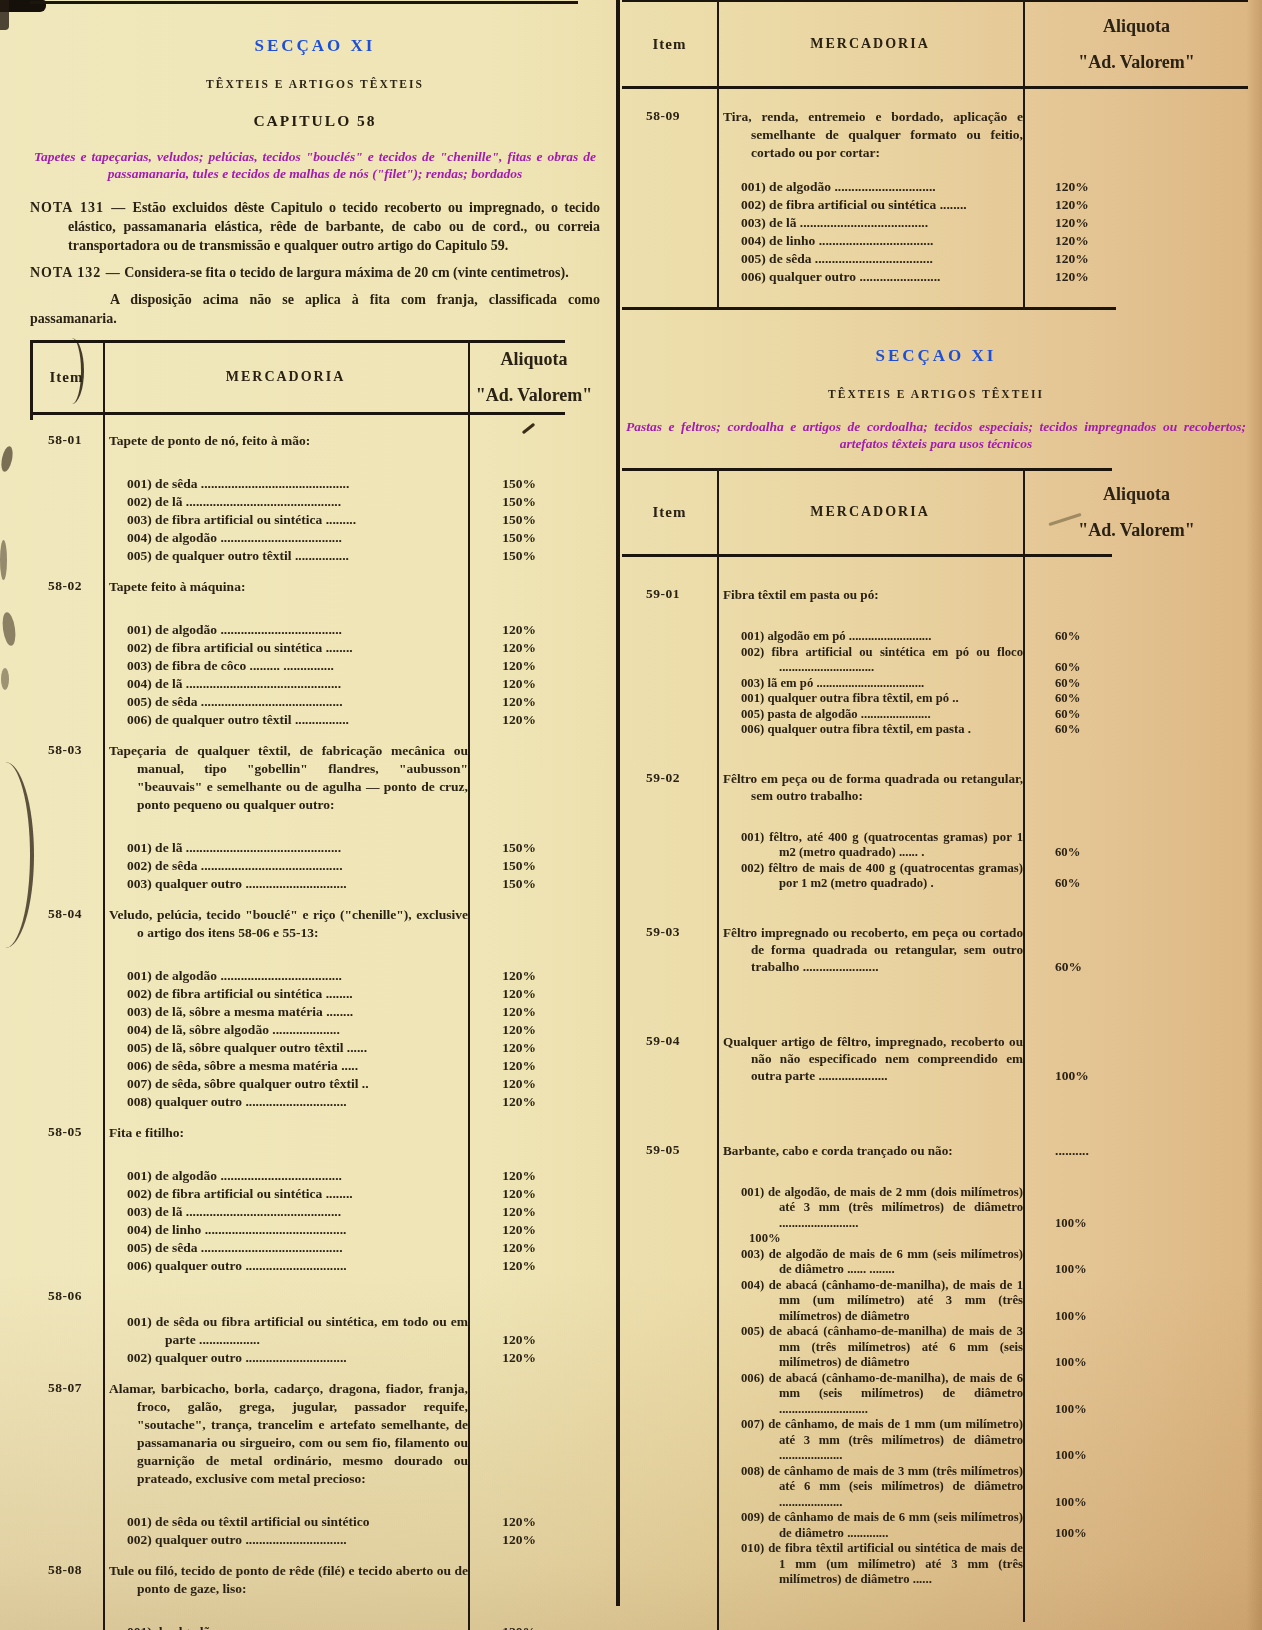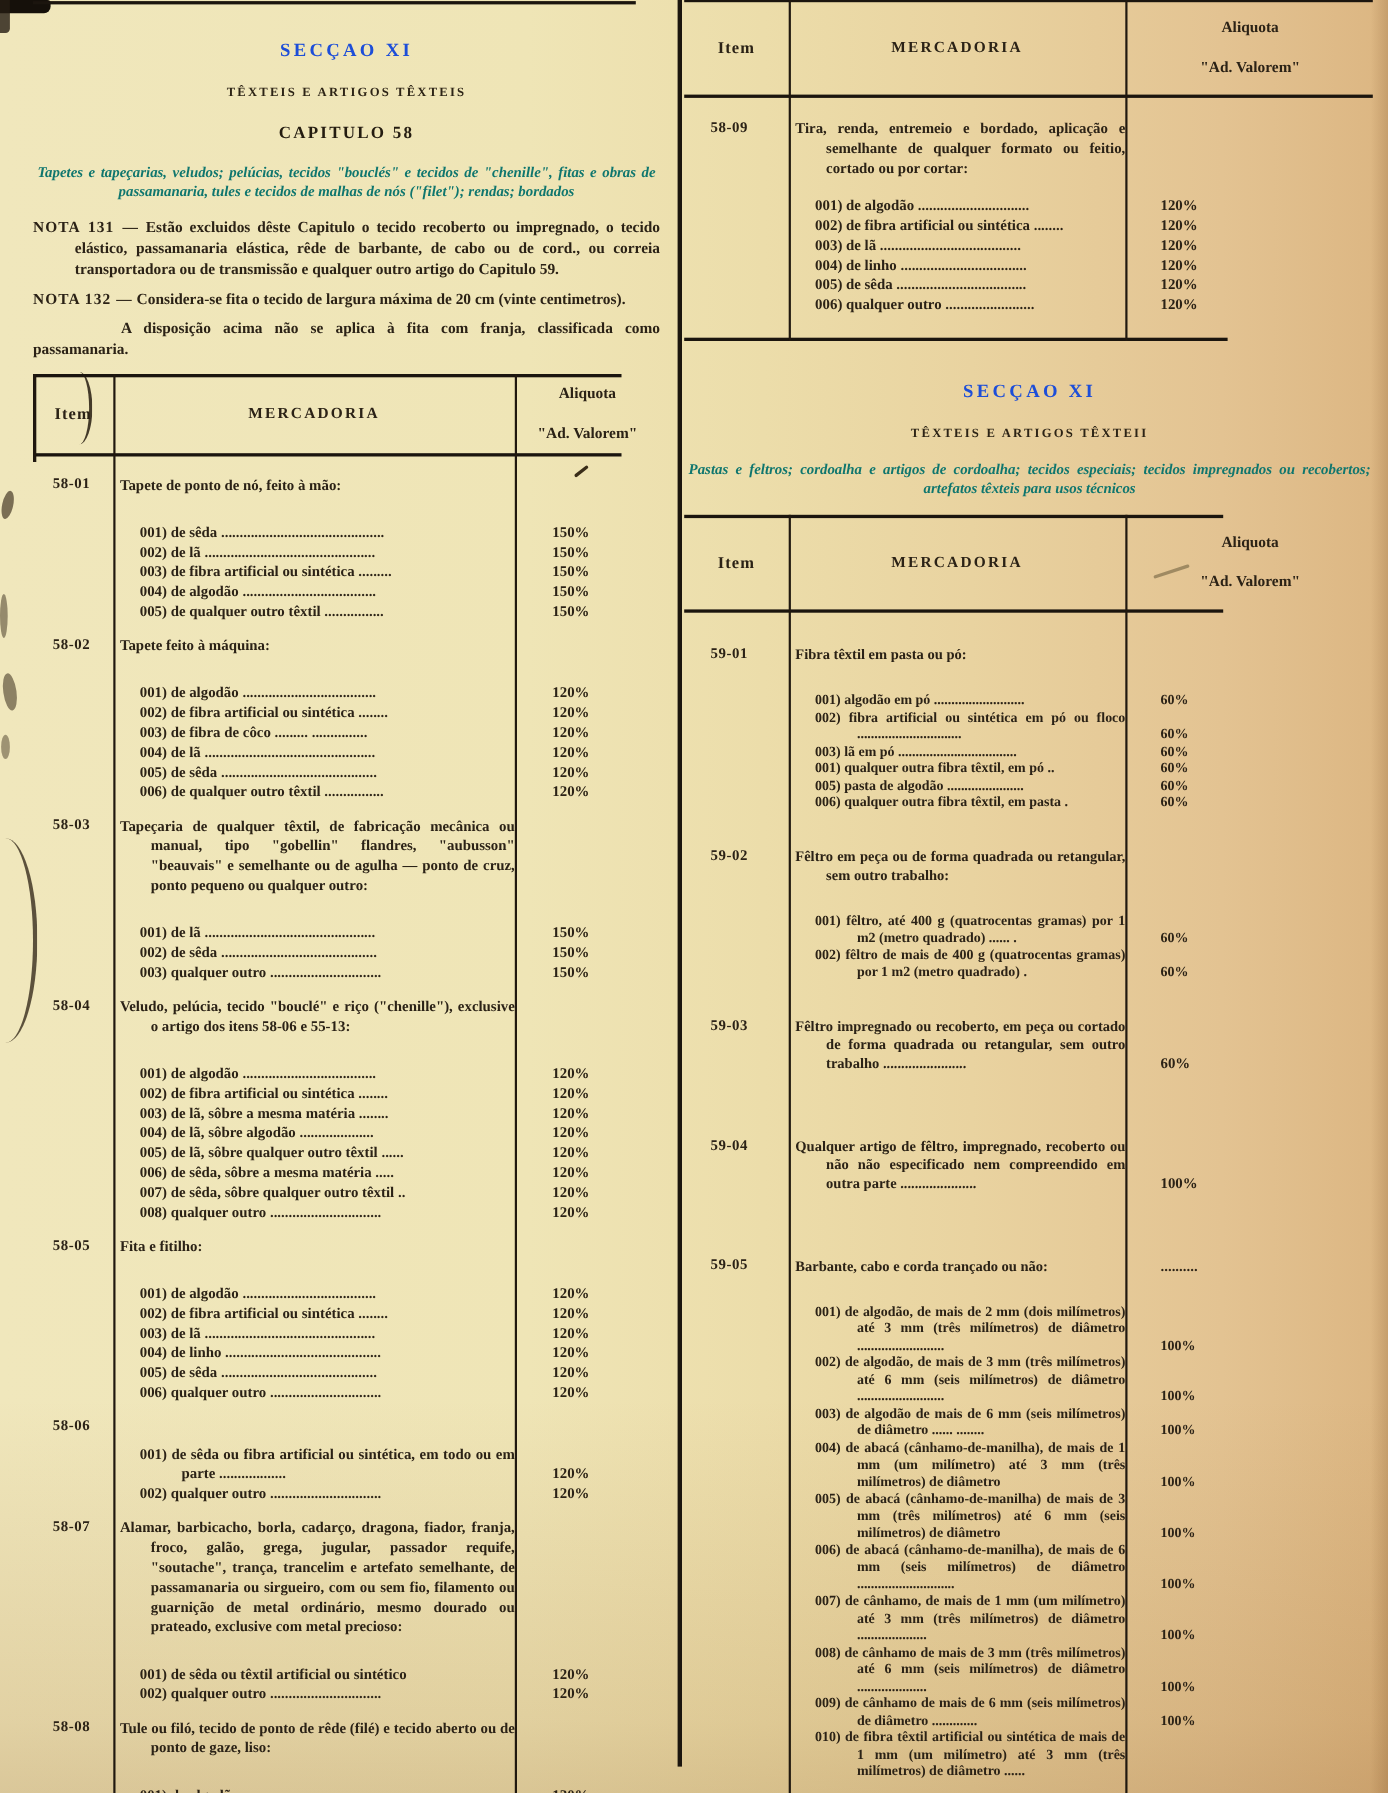--- a/index.html
+++ b/index.html
@@ -15,35 +15,35 @@
   .col{position:absolute;top:0}
   .col-left{left:30px;width:570px}
   .col-right{left:622px;width:628px}
 
   
   .hdr-block{text-align:center}
   .section-title{font-size:17px;letter-spacing:3px;margin:36px 0 0;color:#1d4ed8}
   .section-subtitle{font-size:11.5px;letter-spacing:2px;margin:22px 0 0;color:#2d2416}
   .chapter-title{font-size:15.5px;letter-spacing:2px;margin:22px 0 0;color:#241c10}
   .chapter-desc{font-size:13.5px;font-style:italic;margin:18px 4px 0;line-height:17px;
-    text-align:justify;text-align-last:center;color:#0f766e}
+    text-align:justify;text-align-last:center;color:#a21caf}
   .notes{margin-top:16px;font-size:14px;line-height:19px;text-align:left}
   .note-par{margin:0 0 8px;padding-left:38px;text-indent:-38px;text-align:justify}
   .note-label{letter-spacing:1px}
   .note-extra{margin:2px 0 0;text-indent:80px;text-align:justify}
 
   
   .tbl{position:relative;margin-top:12px}
   .rule{position:absolute;left:0;background:#1b150e;height:3px}
   .vline{position:absolute;width:2px;background:#20180f}
   .thead{display:grid;align-items:stretch;position:relative}
   .th{display:flex;flex-direction:column;justify-content:center;align-items:center}
   .th-item{font-size:15px;letter-spacing:1px}
   .th-merc{font-size:14px;letter-spacing:2px}
-  .th-aliq{font-size:14px;line-height:16px;gap:20px}
+  .th-aliq{font-size:18px;line-height:16px;gap:20px}
   .entries{position:relative}
 
   .entry{display:grid;align-items:start}
   .code{grid-column:1;grid-row:1/3;font-size:13.5px;letter-spacing:.5px}
   .desc-cell{grid-column:2;grid-row:1}
   .hdesc{margin:0;font-size:13.5px;line-height:18px;padding-left:34px;text-indent:-28px;
     text-align:justify}
   .hrate{grid-column:3;grid-row:1;align-self:end;font-size:13.5px}
   .subs{grid-column:2/4;grid-row:2}
   .sub{display:grid;align-items:end}
@@ -573,21 +573,20 @@
           </div>
           <div class="hrate">..........</div>
           <div class="subs">
 
               <div class="sub">
                 <div class="stext">001) de algodão, de mais de 2 mm (dois milímetros) até 3 mm (três milímetros) de diâmetro .........................</div>
                 <div class="srate">100%</div>
               </div>
 
               <div class="sub">
-                <div class="stext">002) de algodão, de mais de 3 mm (três milímetros) até 6 mm (seis milímetros) de diâmetro .........................</div>
                 <div class="srate">100%</div>
               </div>
 
               <div class="sub">
                 <div class="stext">003) de algodão de mais de 6 mm (seis milímetros) de diâmetro ...... ........</div>
                 <div class="srate">100%</div>
               </div>
 
               <div class="sub">
                 <div class="stext">004) de abacá (cânhamo-de-manilha), de mais de 1 mm (um milímetro) até 3 mm (três milímetros) de diâmetro</div>

